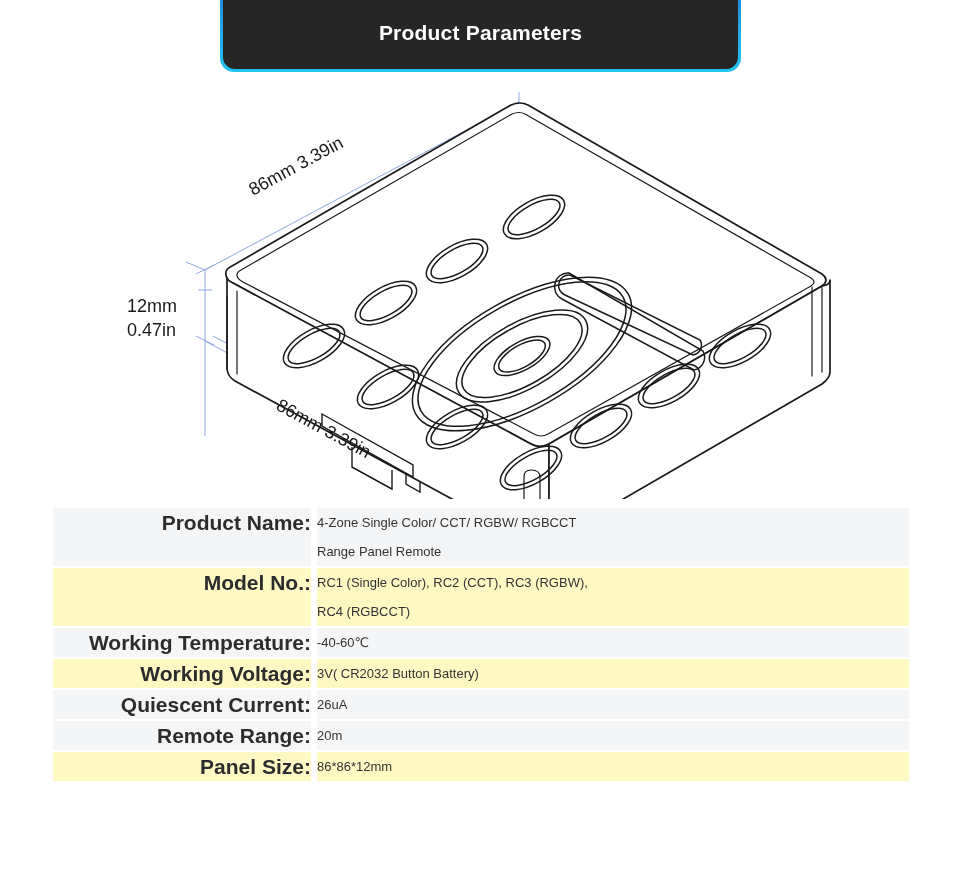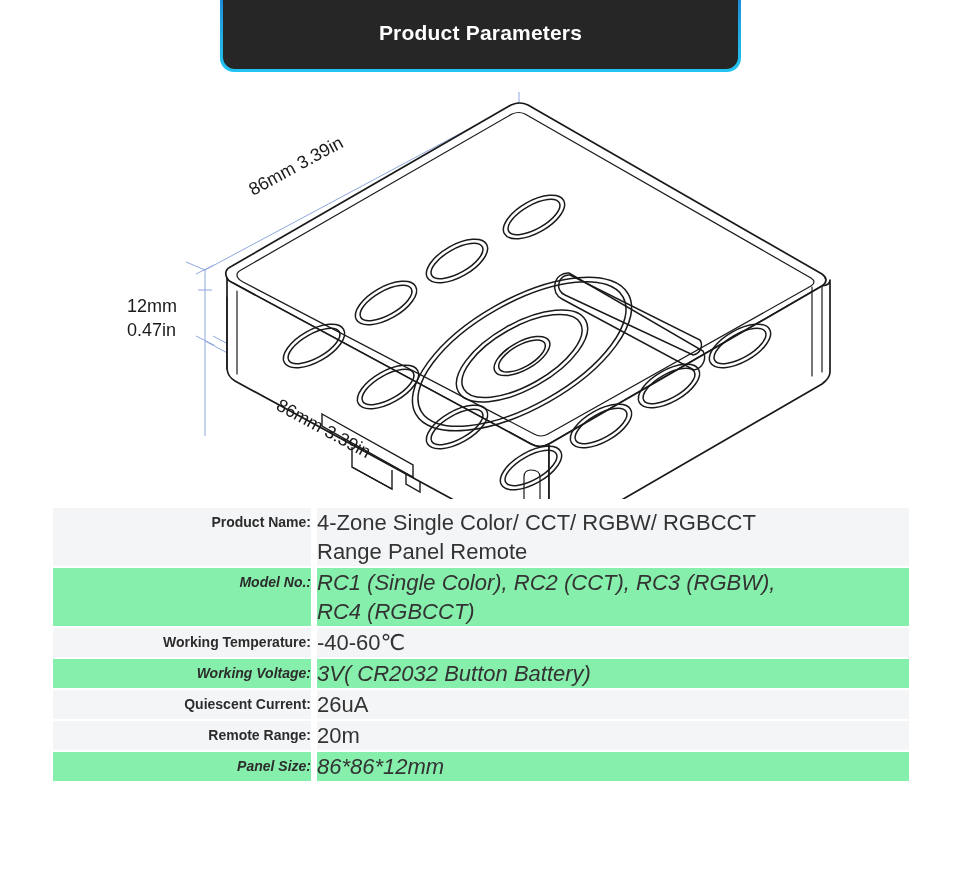--- a/index.html
+++ b/index.html
@@ -68,39 +68,39 @@
     border-collapse: separate;
     border-spacing: 0 2px;
   }
   .spec-table td {
     padding: 0;
     vertical-align: top;
   }
   .cell-label {
     width: 258px;
     text-align: right;
-    font-size: 14px;
+    font-size: 21px;
     font-weight: bold;
     color: #2c2c2c;
     padding: 6px 11px 8px 8px;
     line-height: 29px;
     white-space: nowrap;
   }
   .gap-col { width: 6px; background: #ffffff !important; padding: 0; }
   .cell-value {
-    font-size: 22px;
+    font-size: 13px;
     font-weight: normal;
     color: #333333;
     padding: 6px 10px 8px 13px;
     line-height: 29px;
   }
   tr.row-odd .cell-label,
   tr.row-odd .cell-value { background: #f4f5f7; }
   tr.row-even .cell-label,
-  tr.row-even .cell-value { background: #86efac; font-style: italic; }
+  tr.row-even .cell-value { background: #fef9c3; }
   .val-line { display: block; }
 </style>
 </head>
 <body>
 
 <div id="page">
 
   <div class="header-wrap">
     <div class="header-bar">
       <div class="header-title">Product Parameters</div>

